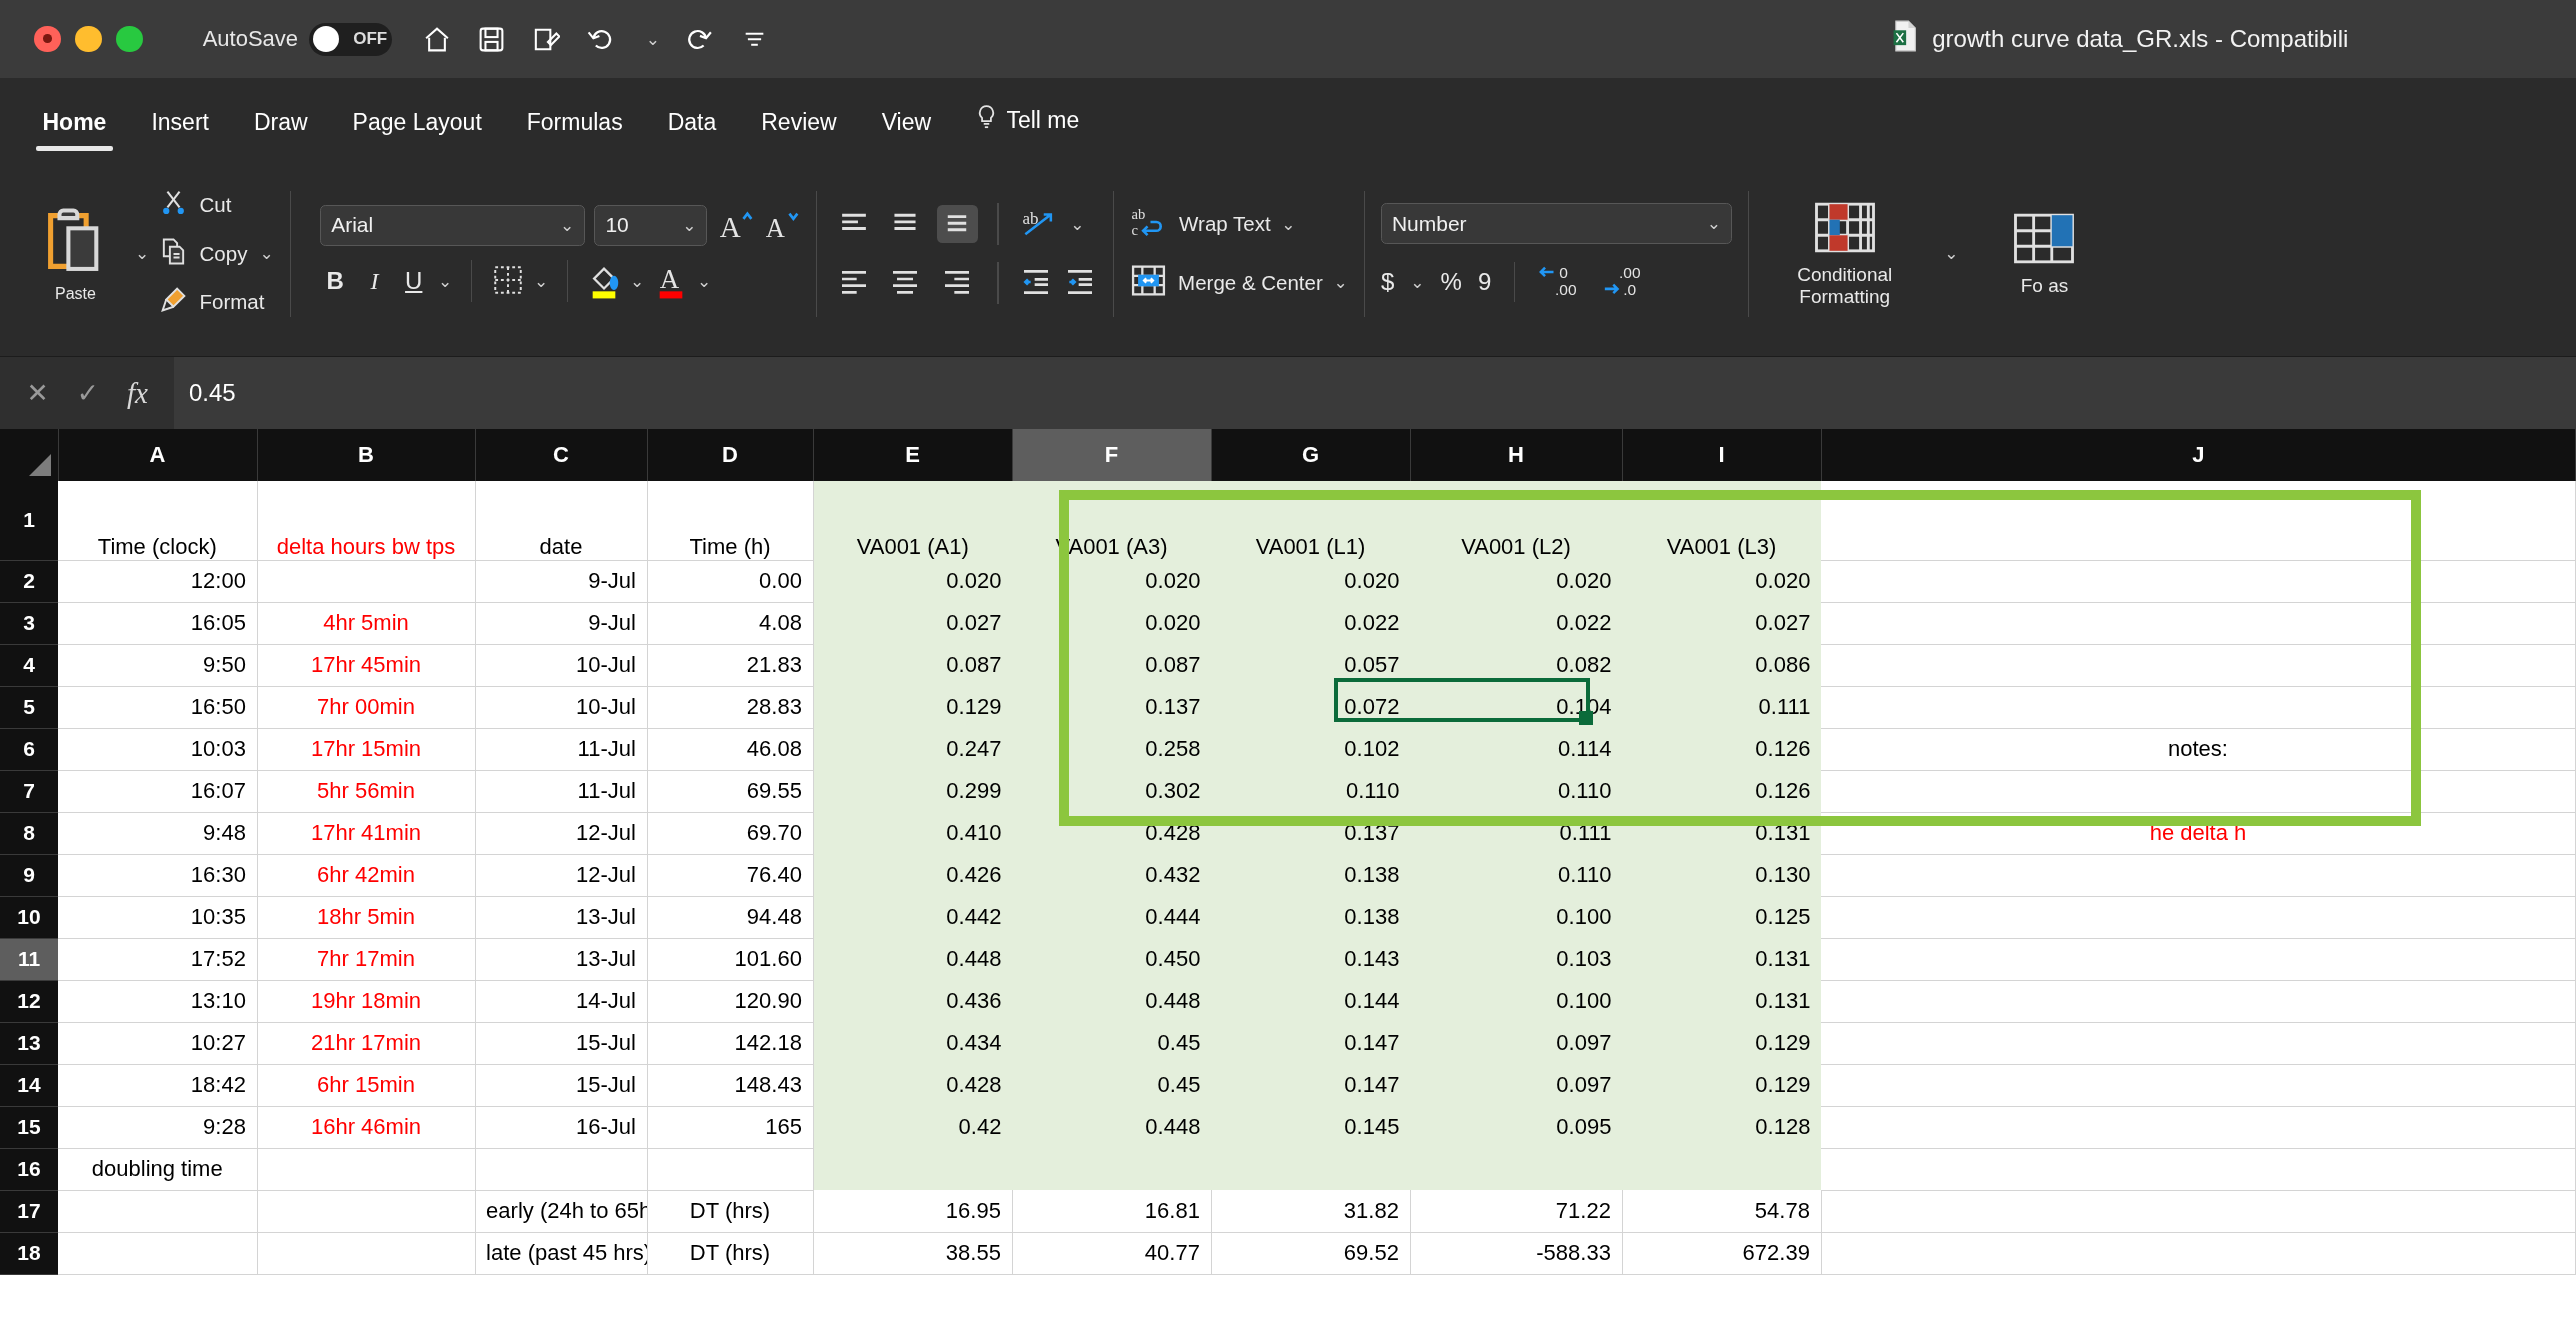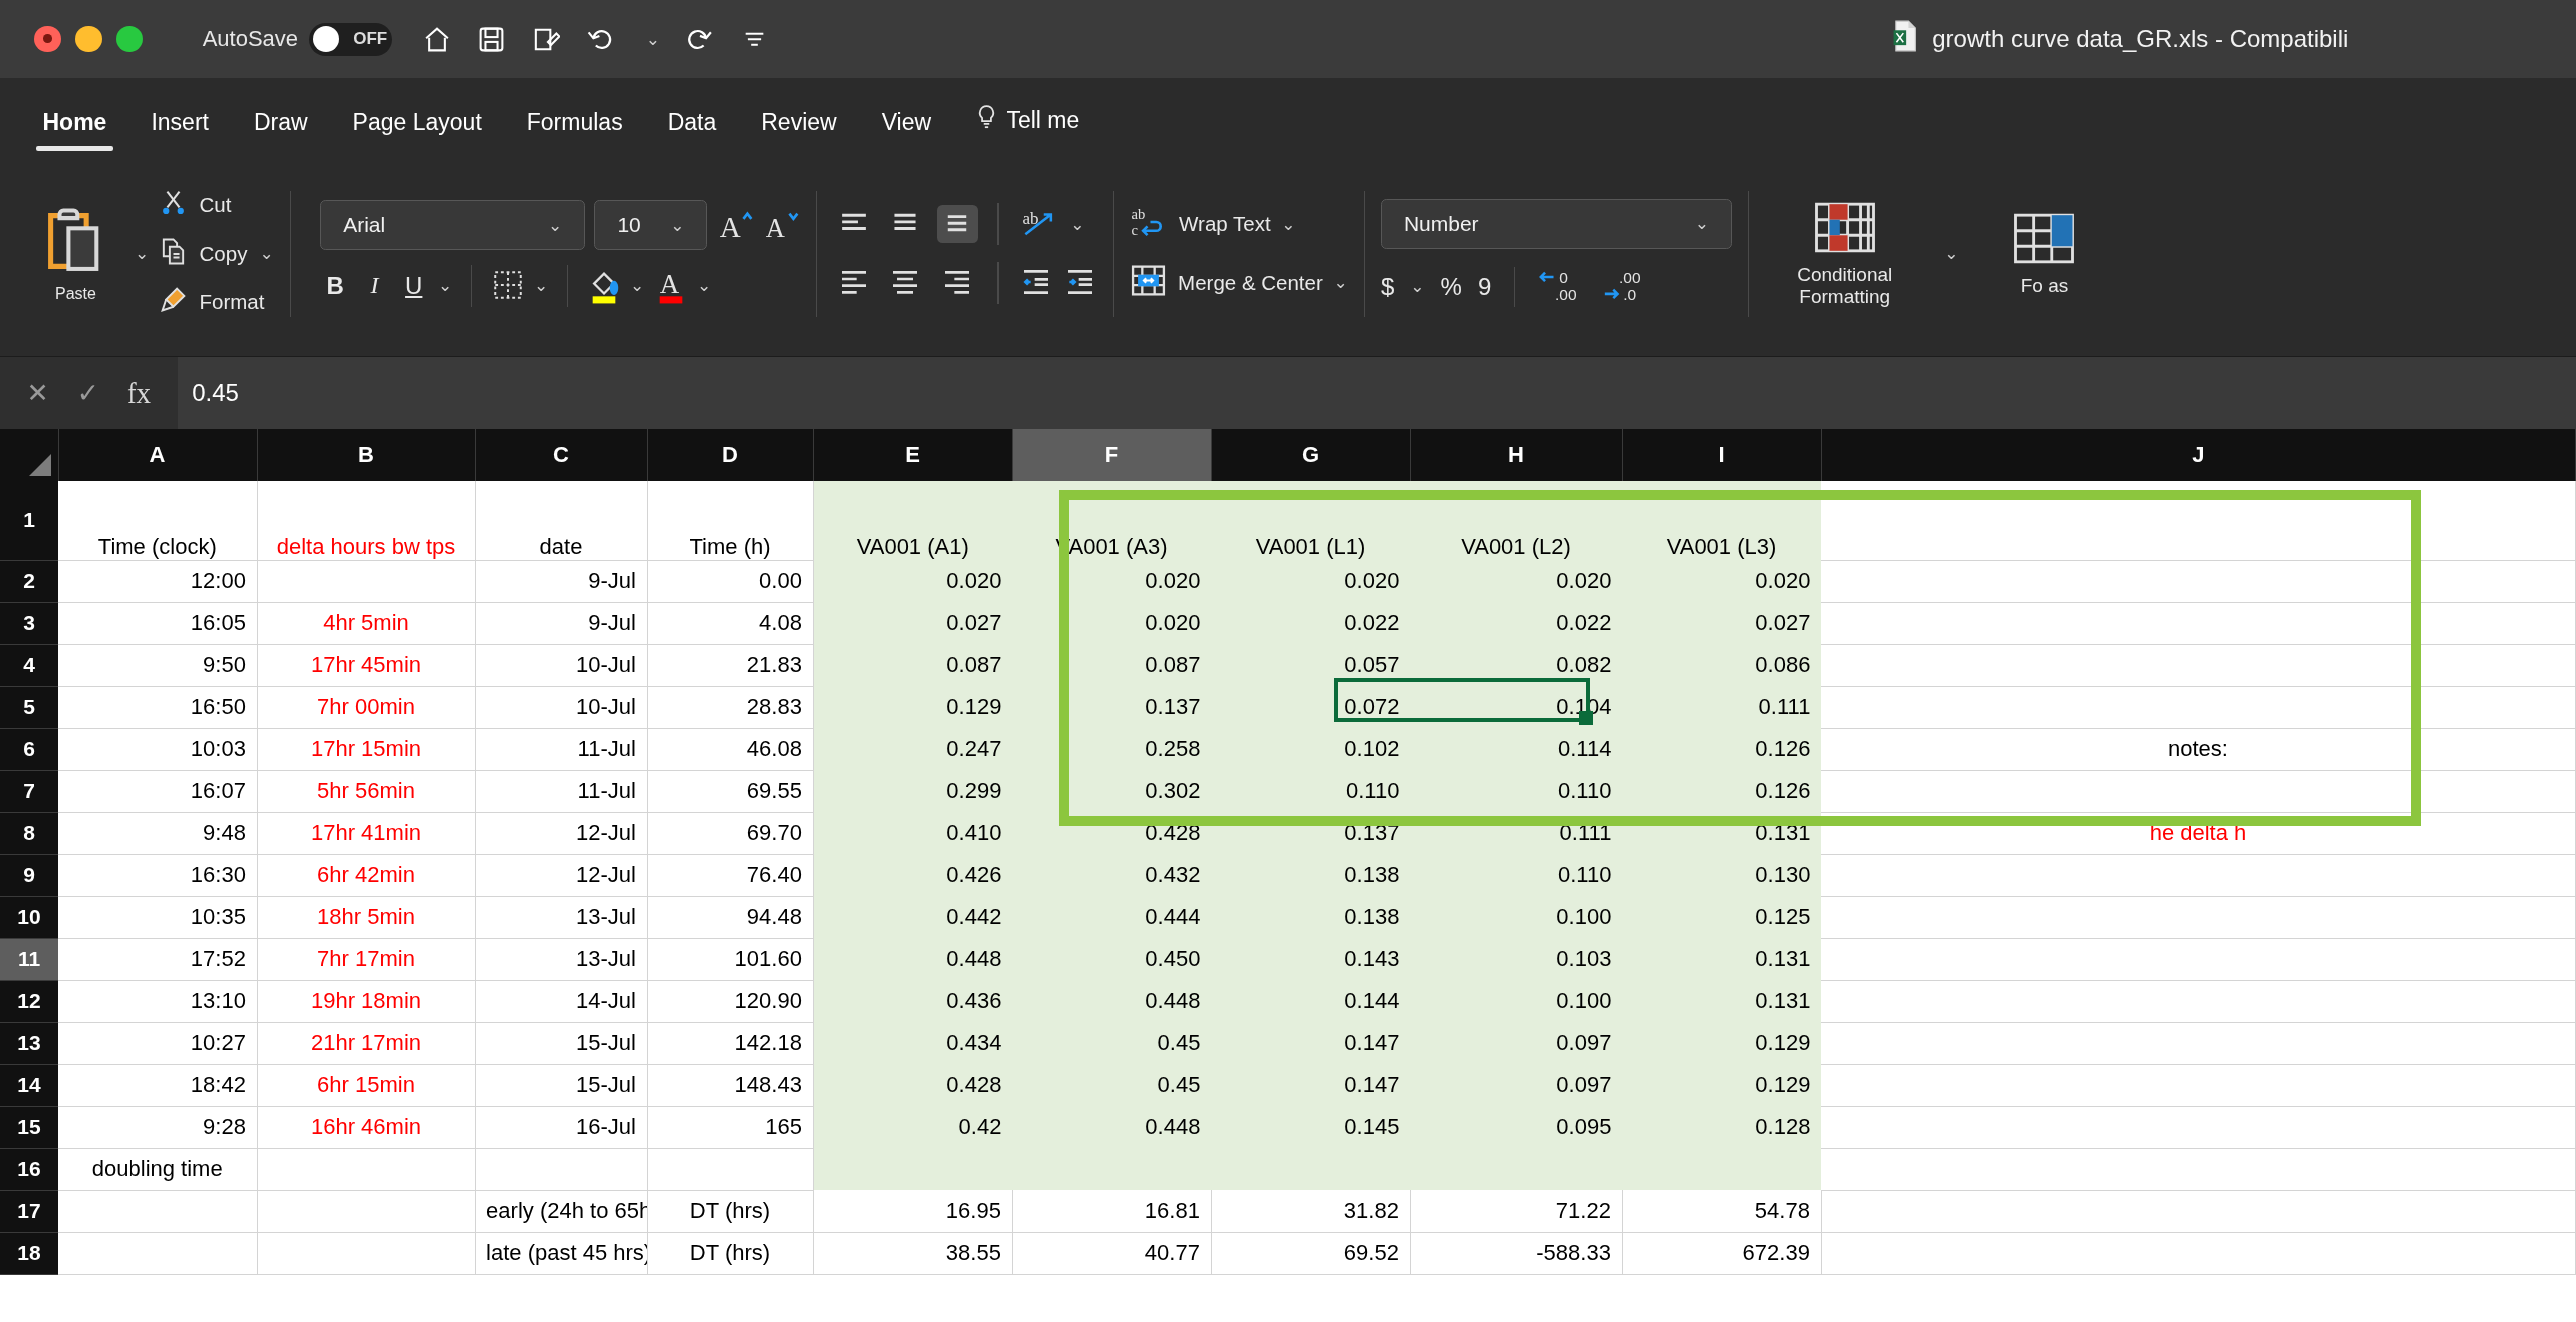--- a/index.html
+++ b/index.html
@@ -43,21 +43,21 @@
 
   .paste{ display:flex; flex-direction:column; align-items:center; width:119px; }
   .paste .lbl{ color:#e9e9e9; font-size:16px; margin-top:5.3px; }
   .clipcol{ display:flex; flex-direction:column; justify-content:center; gap:14.6px;
     margin-left:9.3px; }
   .clipitem{ display:flex; align-items:center; gap:12px; color:#e9e9e9; font-size:20.5px; }
 
   .fontgroup{ display:flex; flex-direction:column; gap:14.6px; margin-left:13.2px;}
   .frow{ display:flex; align-items:center; gap:9.3px; }
   .combo{ background:#383838; border:0.7px solid #575757; border-radius:5.3px;
-    height:50px; display:flex; align-items:center; padding:0 22px; color:#f0f0f0;
+    height:41px; display:flex; align-items:center; padding:0 10px; color:#f0f0f0;
     font-size:21px; justify-content:space-between; }
   .combo.fontname{ width:265px; }
   .combo.fontsize{ width:113px; }
   .combo.numfmt{ width:351px; }
   .iconbtn{ display:flex; align-items:center; justify-content:center; color:#e9e9e9;
     font-size:22.5px; }
   .chev{ font-size:17px; color:#cfcfcf; }
   .bi{ color:#e9e9e9; font-size:24px; width:30px; text-align:center; }
 
   .aligngroup{ display:flex; flex-direction:column; gap:17px; }
@@ -77,21 +77,21 @@
     margin-top:6.6px; }
 
   
   .fbar{ height:73px; background:#2f2f2f; display:flex; align-items:center;
     border-top:0.7px solid #1c1c1c; }
   .namebox{ width:192px; height:100%; display:flex; align-items:center;
     padding-left:22.5px; color:#f0f0f0; font-size:24px; border-right:1.3px solid #5a5a5a; }
   .spin{ display:flex; flex-direction:column; gap:4px; margin-left:auto; margin-right:18.5px; }
   .fbtns{ display:flex; align-items:center; gap:28px; padding:0 26.5px; color:#9a9a9a;
     font-size:26.5px; }
-  .fx{ font-family:"Liberation Serif", serif; color:#d8d8d8; font-size:29px;}
+  .fx{ font-style:italic; font-family:"Liberation Serif", serif; color:#d8d8d8; font-size:29px;}
   .finput{ flex:1; height:100%; display:flex; align-items:center; background:#3a3a3a;
     color:#fff; font-size:24px; padding-left:14.6px; }
 
   
   .gridwrap{ position:relative; background:#fff; height:calc(1323px - 78px - 73px - 205px - 73px); overflow:hidden; }
   table.sheet{ border-collapse:collapse; table-layout:fixed; width:2576px; }
   table.sheet th, table.sheet td{ font-size:22px; padding:0 10.6px; overflow:hidden;
     white-space:nowrap; }
   thead th{ background:#111; color:#fff; height:52px; text-align:center;
     font-weight:bold; font-size:22.5px; border-right:0.7px solid #3a3a3a; }

